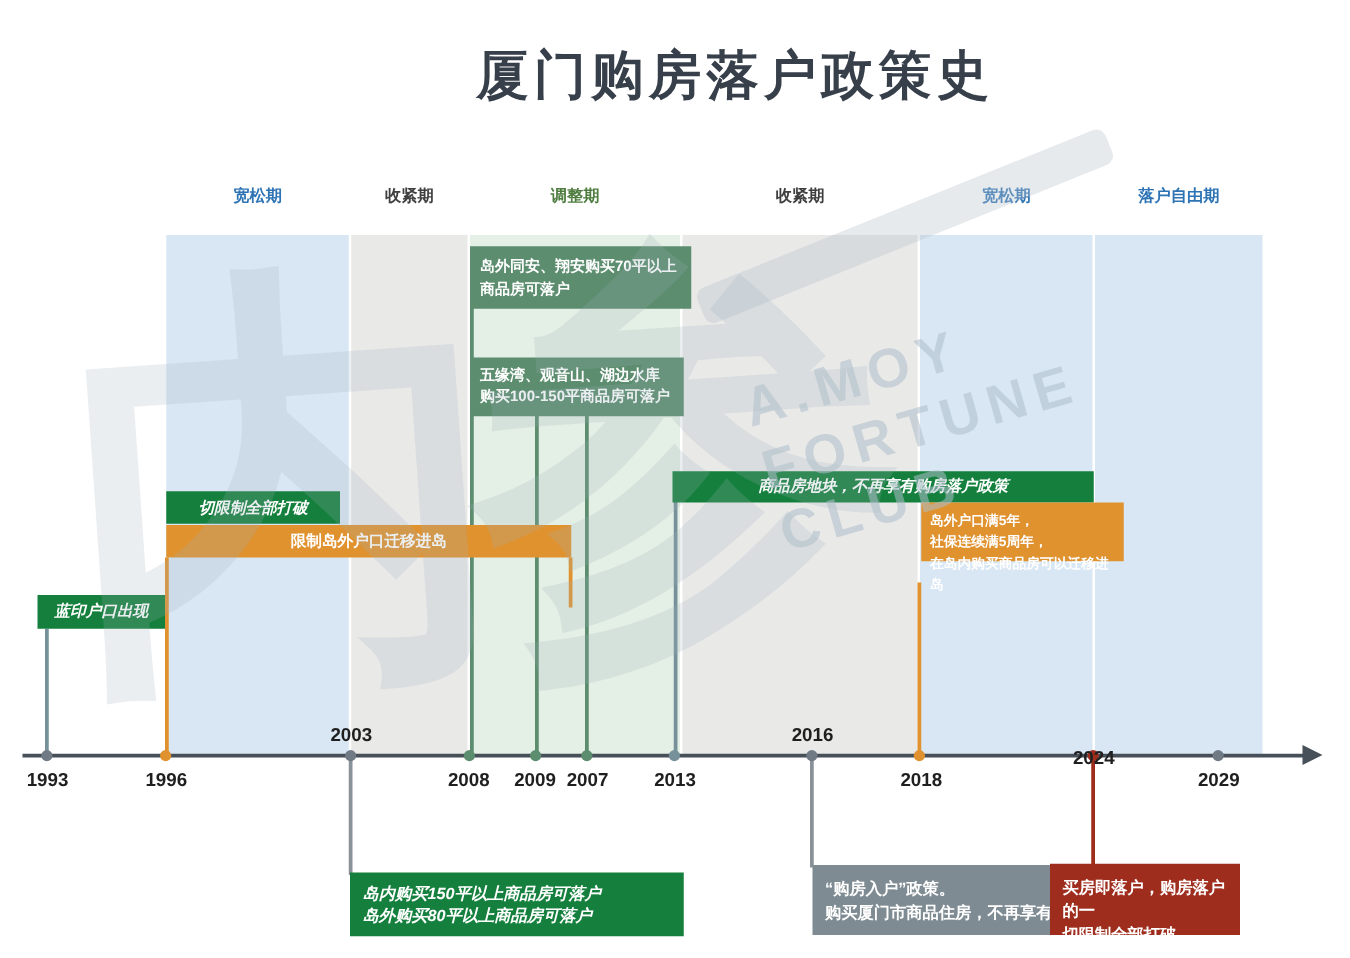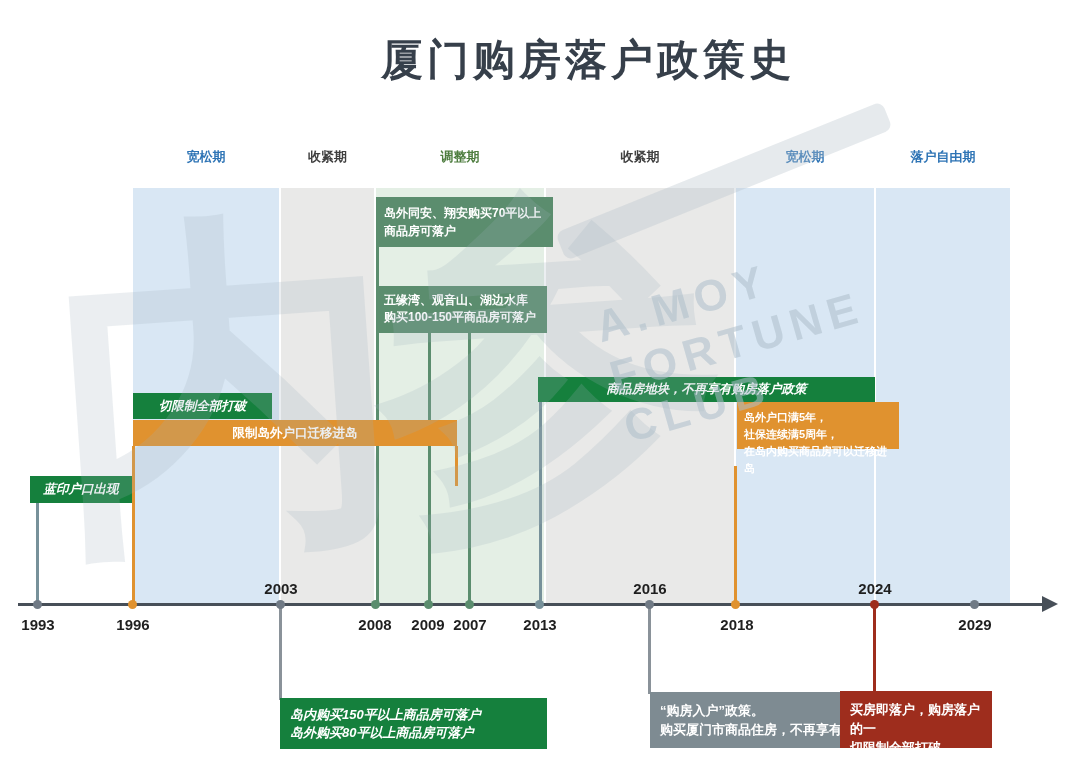--- a/index.html
+++ b/index.html
@@ -111,21 +111,21 @@
   <div class="year below" style="left:105px;">1996</div>
   <div class="year below" style="left:347px;">2008</div>
   <div class="year below" style="left:400px;">2009</div>
   <div class="year below" style="left:442px;">2007</div>
   <div class="year below" style="left:512px;">2013</div>
   <div class="year below" style="left:709px;">2018</div>
   <div class="year below" style="left:947px;">2029</div>
 
   <div class="year above" style="left:253px;">2003</div>
   <div class="year above" style="left:622px;">2016</div>
-  <div class="year above" style="left:847px;">2024</div>
+  <div class="year above" style="left:847px;margin-top:18px;">2024</div>
 
   <div class="cbox slate center" style="left:30px;top:476px;width:102px;height:27px;font-size:12.5px;">蓝印户口出现</div>
 
   <div class="cbox slate center" style="left:133px;top:393px;width:139px;height:26px;font-size:12.5px;">切限制全部打破</div>
 
   <div class="cbox orange center" style="left:133px;top:420px;width:324px;height:26px;font-size:12.5px;">限制岛外户口迁移进岛</div>
 
   <div class="cbox green" style="left:376px;top:197px;width:177px;height:50px;font-size:12px;line-height:18px;padding:7px 8px;">
     <div>岛外同安、翔安购买70平以上</div>
     <div>商品房可落户</div>

